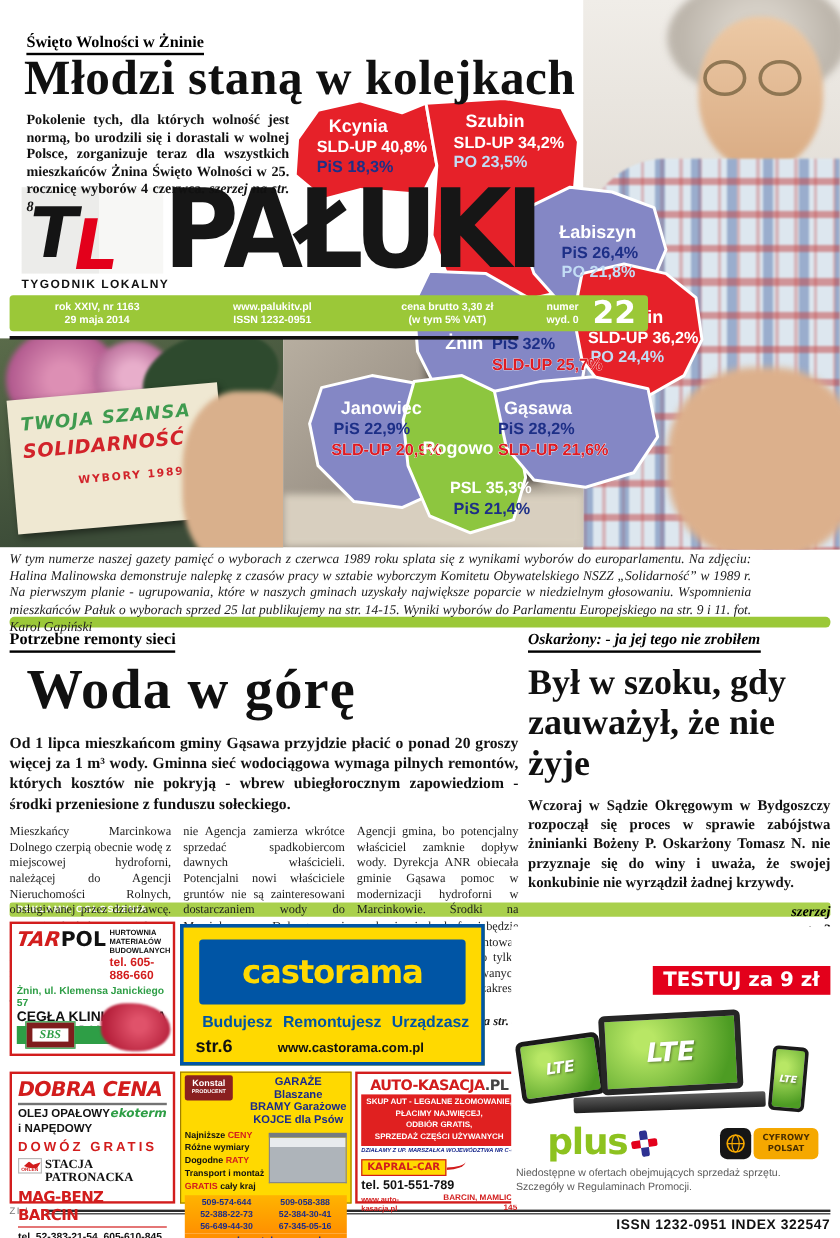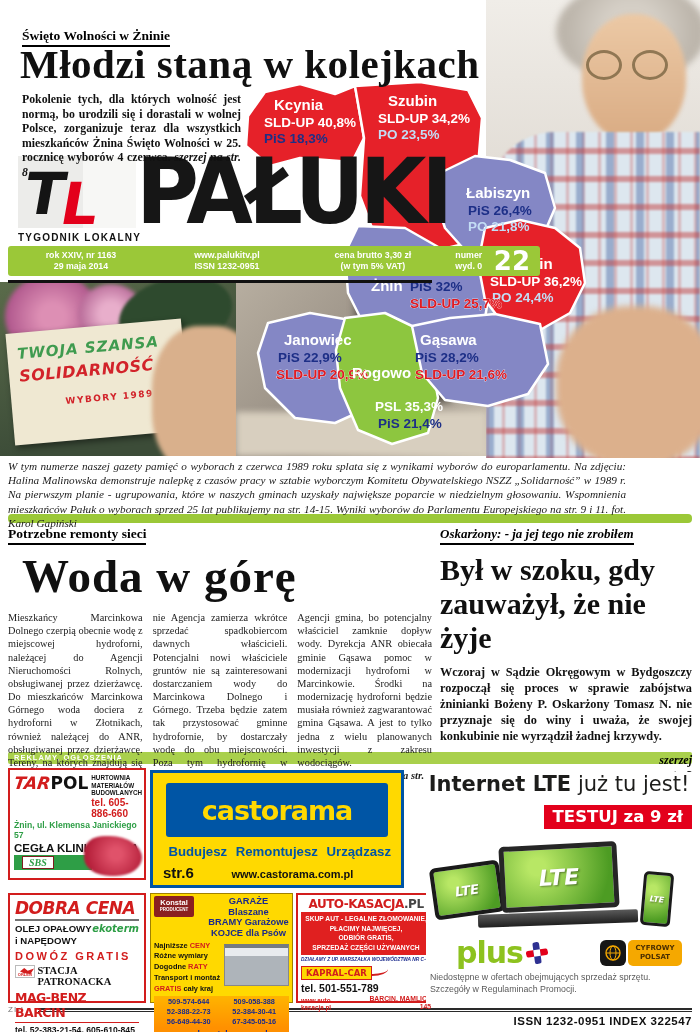--- a/index.html
+++ b/index.html
@@ -85,21 +85,21 @@
   .tp-pol { font:900 17px "DejaVu Sans", sans-serif; color:#111; margin-right:3px; }
   .tp-h { font:700 6.3px "Liberation Sans", sans-serif; line-height:1.2; color:#111; padding-top:1px; }
   .tp-tel { color:#d21d1d; font:700 10px "Liberation Sans", sans-serif; }
   .tp-addr { color:#2e9e46; font:700 8.6px "Liberation Sans", sans-serif; margin-top:1px; }
   .tp-prod { font:700 11.5px "Liberation Sans", sans-serif; color:#111; margin-top:2px; }
   .tp-brand { font:700 italic 10px "Liberation Sans", sans-serif; color:#111; text-align:right; padding-right:14px; }
   .tp-price { color:#d21d1d; margin-top:1px; padding-left:12px; }
   .tp-price b { font:700 italic 20px "DejaVu Sans", sans-serif; }
   .tp-price span { font:700 9px "Liberation Sans", sans-serif; }
   .sbs-band { position:absolute; left:4px; bottom:8px; width:78px; height:15px; background:#2e9e46; display:flex; align-items:center; }
-  .sbs-box { background:#fff; border:1px solid #7f1d1d; outline:1px solid #2e9e46; margin-left:8px; padding:0 6px; font:700 italic 10px "Liberation Serif", serif; color:#2e9e46; }
+  .sbs-box { background:#fff; border:5px solid #7f1d1d; outline:1px solid #2e9e46; margin-left:8px; padding:0 6px; font:700 italic 10px "Liberation Serif", serif; color:#2e9e46; }
   .tp-flower { position:absolute; right:2px; bottom:2px; width:58px; height:40px; border-radius:40% 60% 50% 50%; background:radial-gradient(circle at 55% 45%,#e0526a 15%,#b51f3a 75%); filter:blur(1px); }
 
   #ad-dobra { left:8px; top:893px; width:138px; height:110px; border:2px solid #d21d1d; padding:3px 5px; }
   .dc-title { font:900 italic 17px "DejaVu Sans", sans-serif; color:#d21d1d; border-bottom:2px solid #737373; padding-bottom:1px; letter-spacing:-.5px; }
   .dc-row { display:flex; justify-content:space-between; margin-top:2px; }
   .dc-olej { font:700 9.6px "Liberation Sans", sans-serif; color:#111; line-height:1.25; }
   .dc-eko { font:700 italic 10px "DejaVu Sans", sans-serif; color:#2e9e46; }
   .dc-dowoz { font:700 11px "Liberation Sans", sans-serif; color:#d21d1d; letter-spacing:2.5px; margin-top:3px; }
   .dc-stacja { display:flex; align-items:flex-start; gap:3px; margin-top:3px; }
   .orlen-chip { width:22px; height:13px; background:#fff; border:1px solid #bbb; position:relative; font:700 4px "Liberation Sans", sans-serif; color:#d21d1d; text-align:center; line-height:18px; }
@@ -273,20 +273,21 @@
 
   <div class="abs" id="caption">
     <span>W tym numerze naszej gazety pamięć o wyborach z czerwca 1989 roku splata się z wynikami wyborów do europarlamentu. Na zdjęciu: Halina Malinowska demonstruje nalepkę z czasów pracy w sztabie wyborczym Komitetu Obywatelskiego NSZZ „Solidarność” w 1989 r. Na pierwszym planie - ugrupowania, które w naszych gminach uzyskały największe poparcie w niedzielnym głosowaniu. Wspomnienia mieszkańców Pałuk o wyborach sprzed 25 lat publikujemy na str. 14-15. Wyniki wyborów do Parlamentu Europejskiego na str. 9 i 11.</span>
     <span class="credit">fot. Karol Gapiński</span>
   </div>
   <div class="abs" id="divider"></div>
 
   <div class="abs" id="art-left">
     <span class="kicker">Potrzebne remonty sieci</span>
     <h2>Woda w górę</h2>
+    <div class="lead2">Od 1 lipca mieszkańcom gminy Gąsawa przyjdzie płacić o ponad 20 groszy więcej za 1 m³ wody. Gminna sieć wodociągowa wymaga pilnych remontów, których kosztów nie pokryją - wbrew ubiegłorocznym zapowiedziom - środki przeniesione z funduszu sołeckiego.</div>
     <div class="cols">
       <div class="col">Mieszkańcy Marcinkowa Dolnego czerpią obecnie wodę z miejscowej hydroforni, należącej do Agencji Nieruchomości Rolnych, obsługiwanej przez dzierżawcę. Do mieszkańców Marcinkowa Górnego woda dociera z hydroforni w Złotnikach, również należącej do ANR, obsługiwanej przez dzierżawcę. Tereny, na których znajdują się obie hydrofor-</div>
       <div class="col">nie Agencja zamierza wkrótce sprzedać spadkobiercom dawnych właścicieli. Potencjalni nowi właściciele gruntów nie są zainteresowani dostarczaniem wody do Marcinkowa Dolnego i Górnego. Trzeba będzie zatem tak przystosować gminne hydrofornie, by dostarczały wodę do obu miejscowości. Poza tym hydrofornię w Marcinkowie ma przejąć od</div>
       <div class="col">
         <span>Agencji gmina, bo potencjalny właściciel zamknie dopływ wody. Dyrekcja ANR obiecała gminie Gąsawa pomoc w modernizacji hydroforni w Marcinkowie. Środki na modernizację hydroforni będzie musiała również zagwarantować gmina Gąsawa. A jest to tylko jedna z wielu planowanych inwestycji z zakresu wodociągów.</span>
         <div class="more-it">ciąg dalszy na str. 4</div>
       </div>
     </div>
   </div>
 
@@ -405,23 +406,20 @@
       <span class="ak-kapral">KAPRAL-CAR</span><span class="ak-swoosh"></span>
     </div>
     <div class="ak-tel">tel. 501-551-789</div>
     <div class="ak-bottom">
       <span class="ak-www">www.auto-kasacja.pl</span>
       <span class="ak-loc">BARCIN, MAMLICZ 145</span>
     </div>
   </div>
 
   <div class="abs ad" id="ad-lte">
-    <div class="lte-title">
-      <b>Internet LTE</b><span> już tu jest!</span>
-    </div>
     <div class="lte-badge">TESTUJ za 9 zł</div>
     <div class="scr tab-scr">LTE</div>
     <div class="scr lap-scr">LTE</div>
     <div class="lap-base"></div>
     <div class="scr pho-scr">LTE</div>
     <div class="lte-logos">
       <span class="plus-word">plus</span>
       <svg width="22" height="22" viewBox="0 0 20 20" style="margin-left:3px; transform:rotate(-8deg);">
         <rect x="0" y="7" width="20" height="6" rx="2" fill="#e3001b"></rect>
         <rect x="7" y="0" width="6" height="20" rx="2" fill="#2e3192"></rect>

